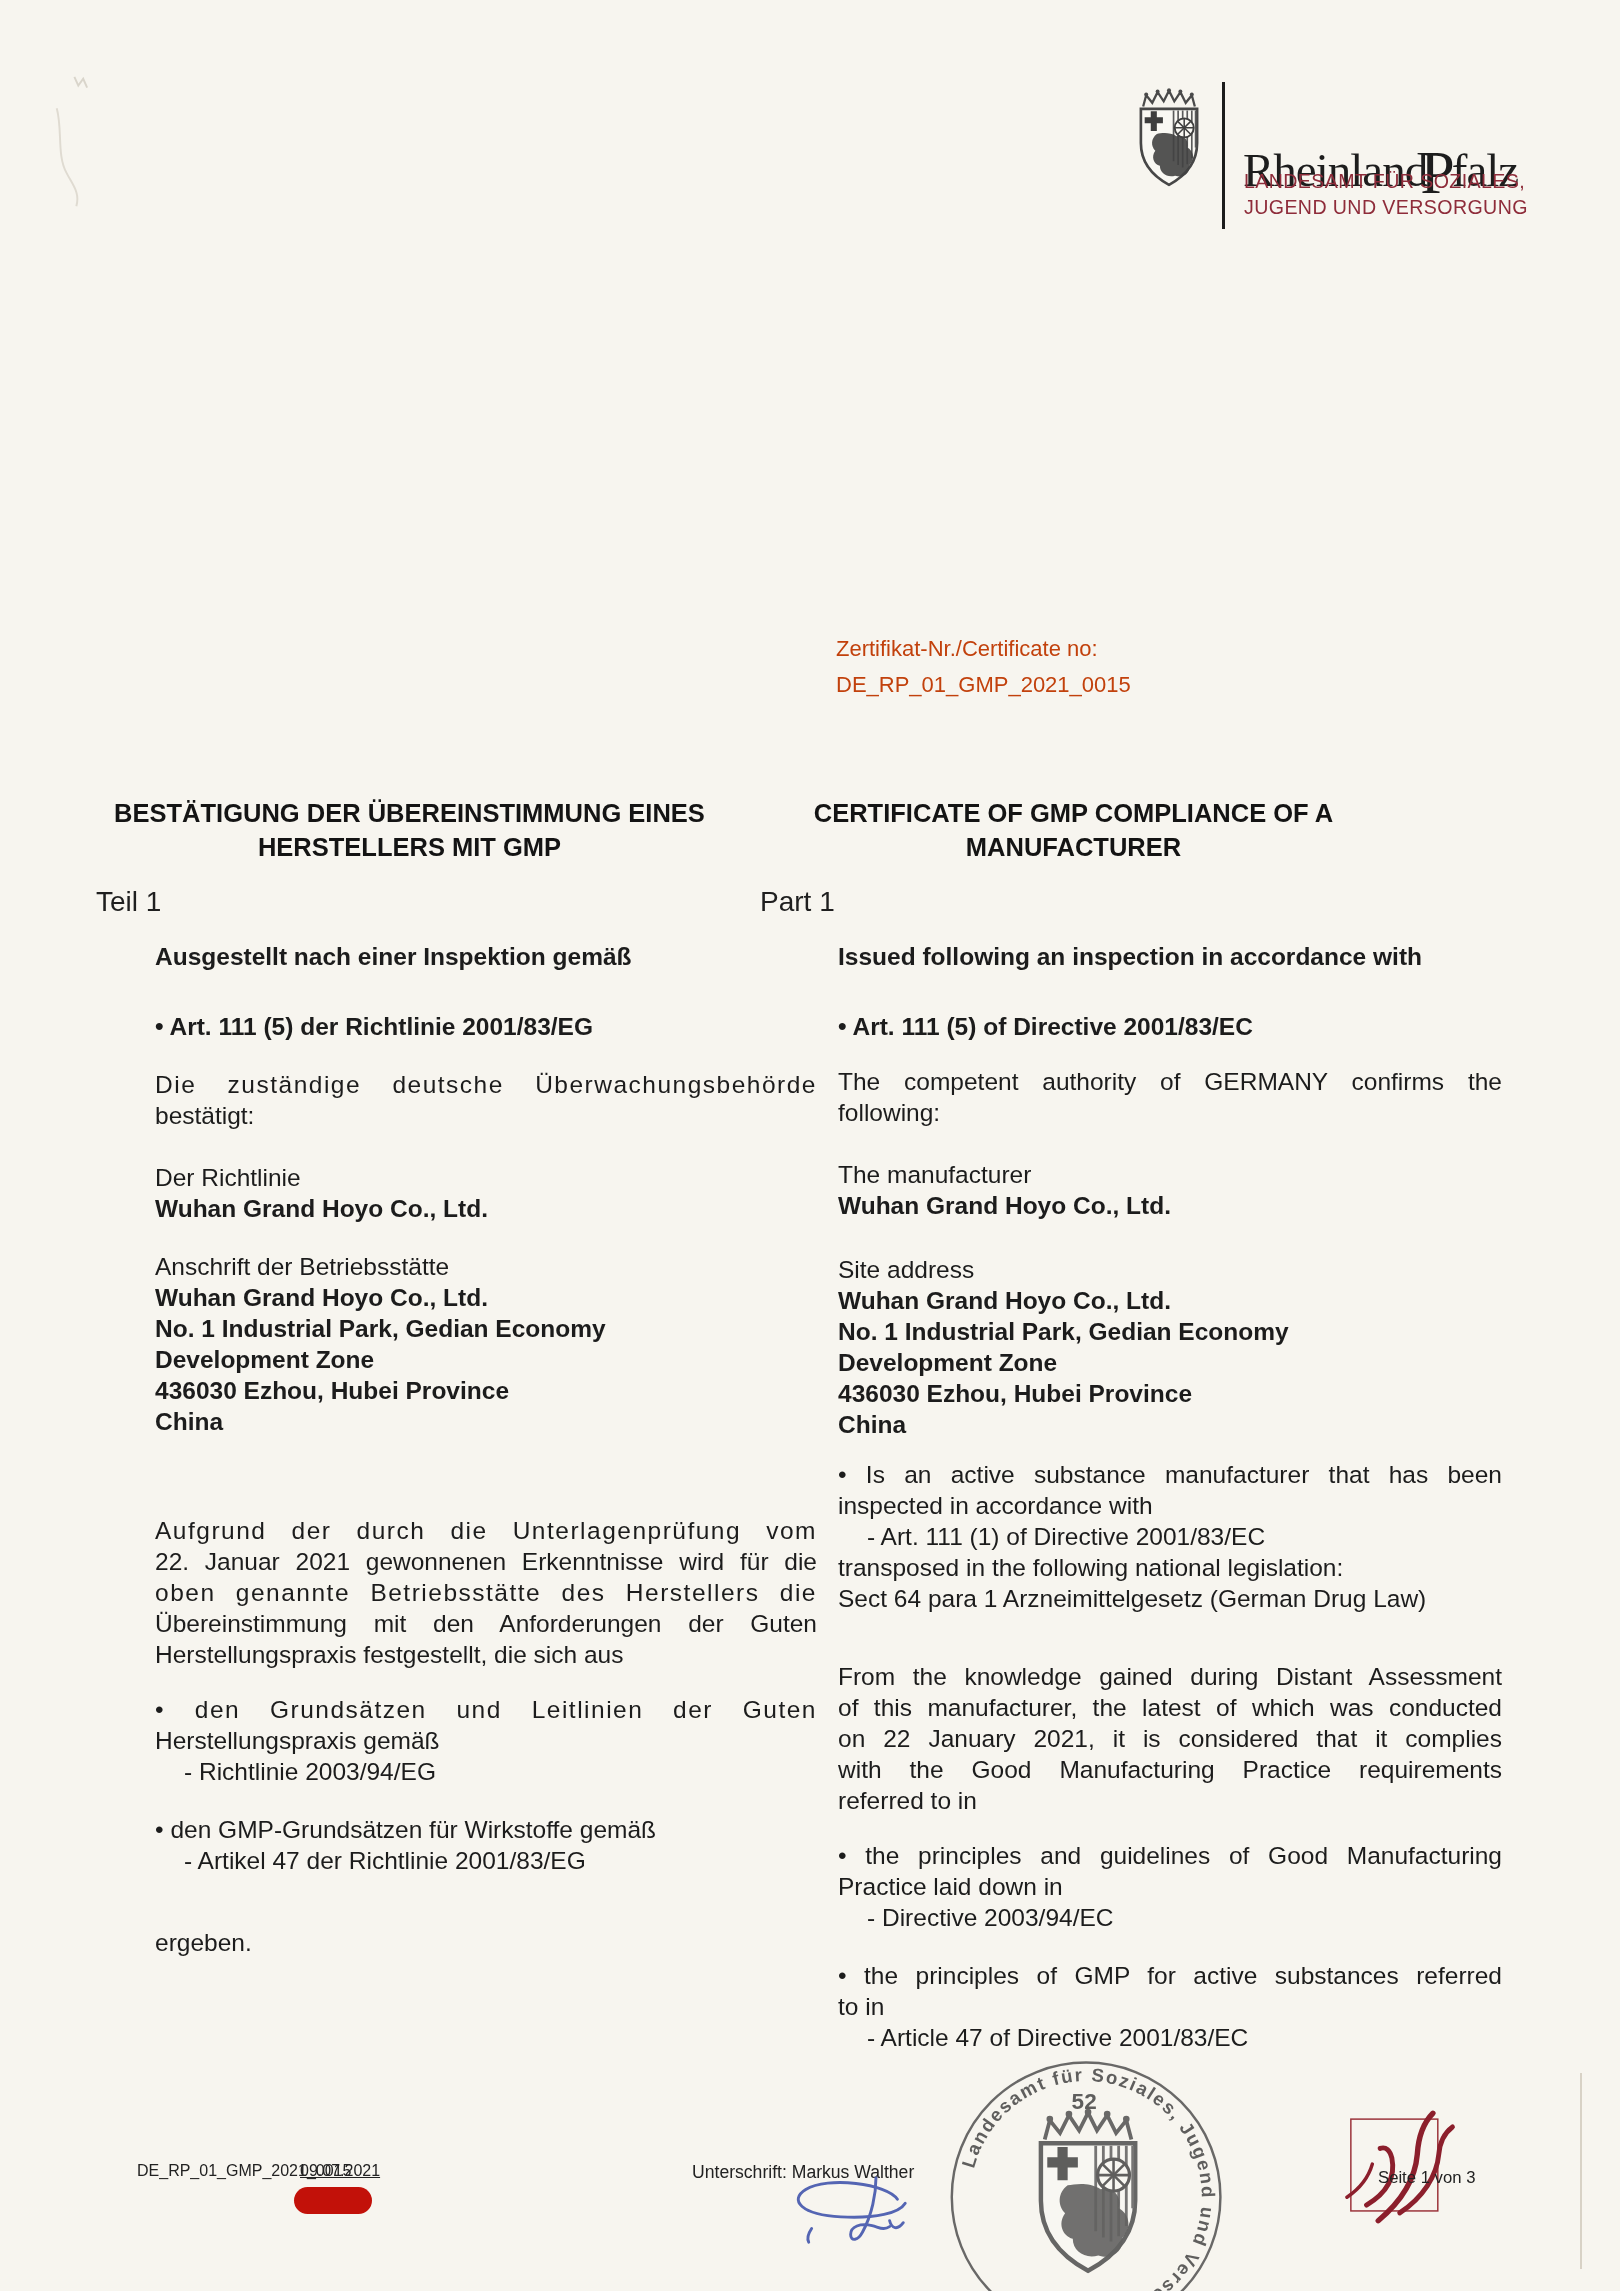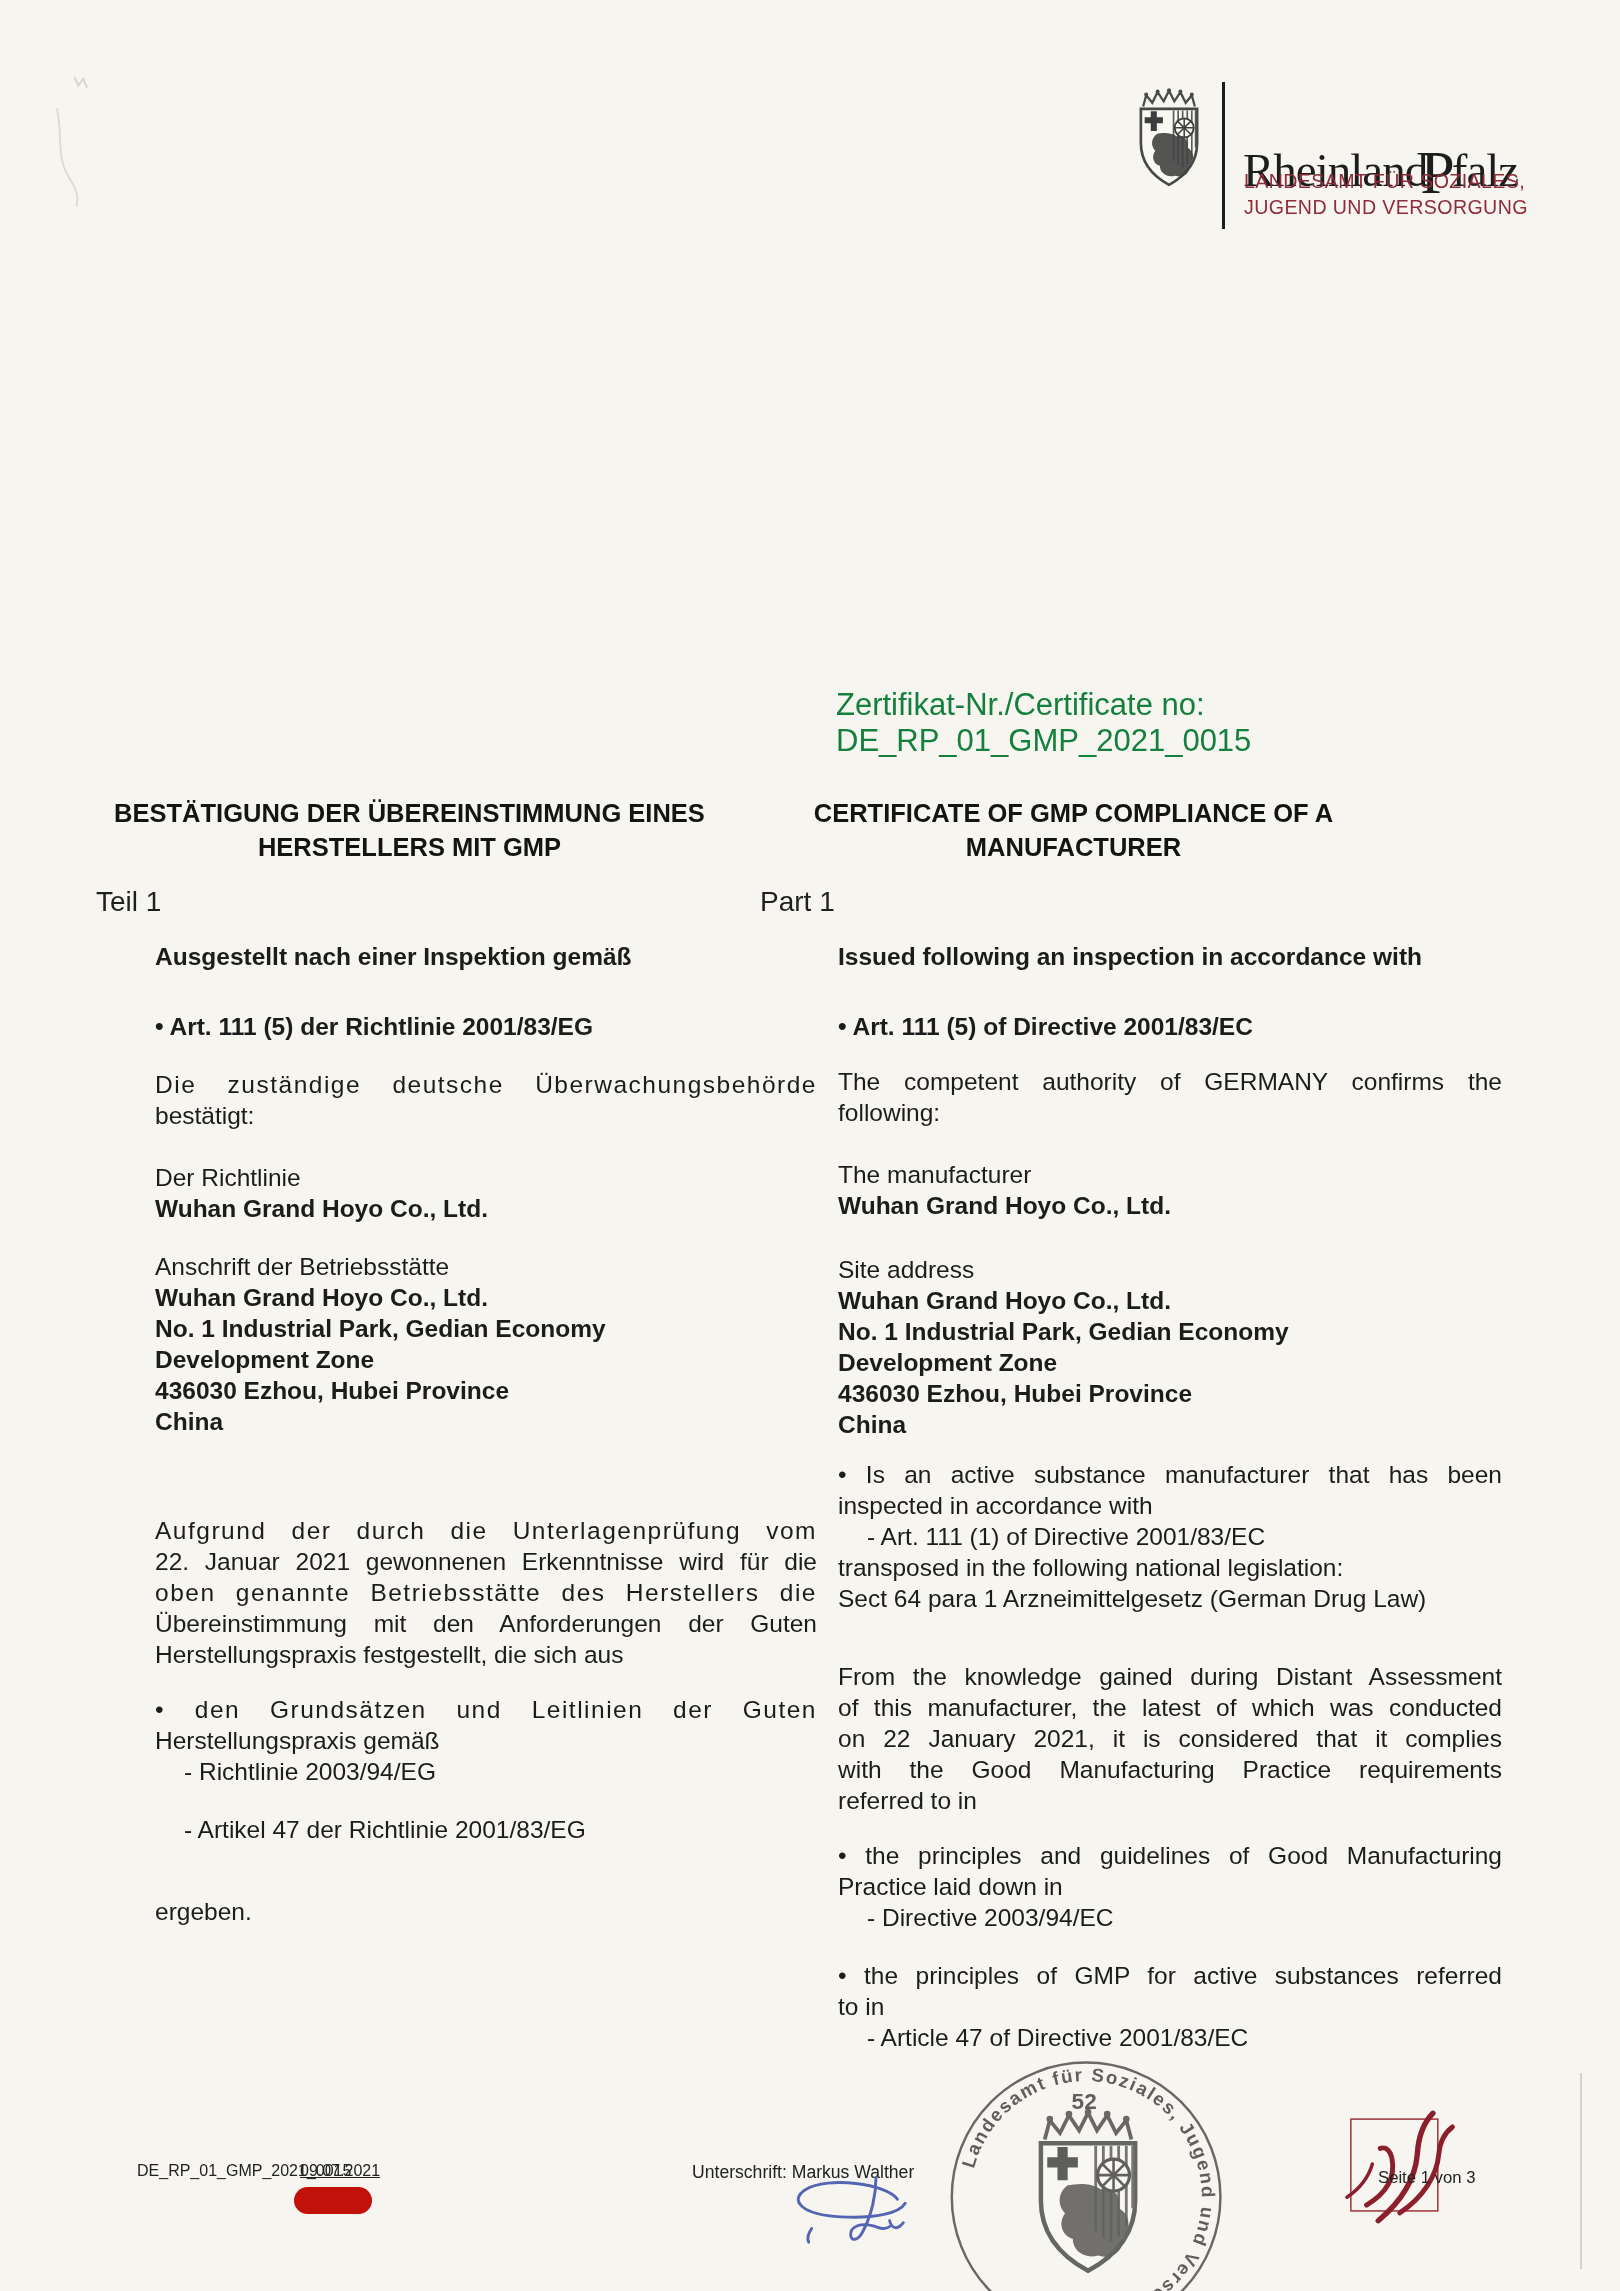--- a/index.html
+++ b/index.html
@@ -15,21 +15,21 @@
   .brand{
     position:absolute;left:1243px;top:94px;
     font-family:"Liberation Serif","DejaVu Serif",serif;
     font-size:47px;color:#1d1d1d;letter-spacing:-1px;white-space:nowrap;margin-top:36px;
   }
   .brand .bigP{font-size:62px;position:relative;top:6.9px;margin-left:-6.9px;}
   .brand .falz{margin-left:-2px;}
   .agency{position:absolute;left:1244px;top:169px;font-size:19.6px;line-height:25.5px;
     letter-spacing:0.4px;font-weight:500;}
   
-  .certno{position:absolute;left:836px;top:687px;font-size:31px;line-height:36px;color:#15803d;}
+  .certno{position:absolute;left:836px;top:631px;font-size:22px;line-height:36px;color:#c2410c;}
   
   .ctr{position:absolute;width:627px;text-align:center;font-weight:bold;
     font-size:25.5px;line-height:34px;color:#141414;}
   .ctr-de{left:96px;top:796px;}
   .ctr-en{left:760px;top:796px;}
   .part-de{left:96px;top:886px;}
   .part-en{left:760px;top:886px;}
   .part{position:absolute;width:627px;text-align:left;font-weight:normal;font-size:28px;}
   
   .col{position:absolute;top:941px;font-size:24.5px;line-height:31px;color:#1c1c1c;}
@@ -144,20 +144,21 @@
       <div class="st ls1">oben genannte Betriebsstätte des Herstellers die</div>
       <div class="st">Übereinstimmung mit den Anforderungen der Guten</div>
       <div>Herstellungspraxis festgestellt, die sich aus</div>
     </div>
     <div style="margin-top:23.5px">
       <div class="st ls1">• den Grundsätzen und Leitlinien der Guten</div>
       <div>Herstellungspraxis gemäß</div>
       <div class="ind">- Richtlinie 2003/94/EG</div>
     </div>
     <div style="margin-top:27.4px">
+      <div>• den GMP-Grundsätzen für Wirkstoffe gemäß</div>
       <div class="ind">- Artikel 47 der Richtlinie 2001/83/EG</div>
     </div>
     <div style="margin-top:51px">ergeben.</div>
   </div>
 
   <div class="col col-en">
     <div class="b">Issued following an inspection in accordance with</div>
     <div class="b" style="margin-top:39px">• Art. 111 (5) of Directive 2001/83/EC</div>
     <div style="margin-top:23.5px">
       <div class="st">The competent authority of GERMANY confirms the</div>

